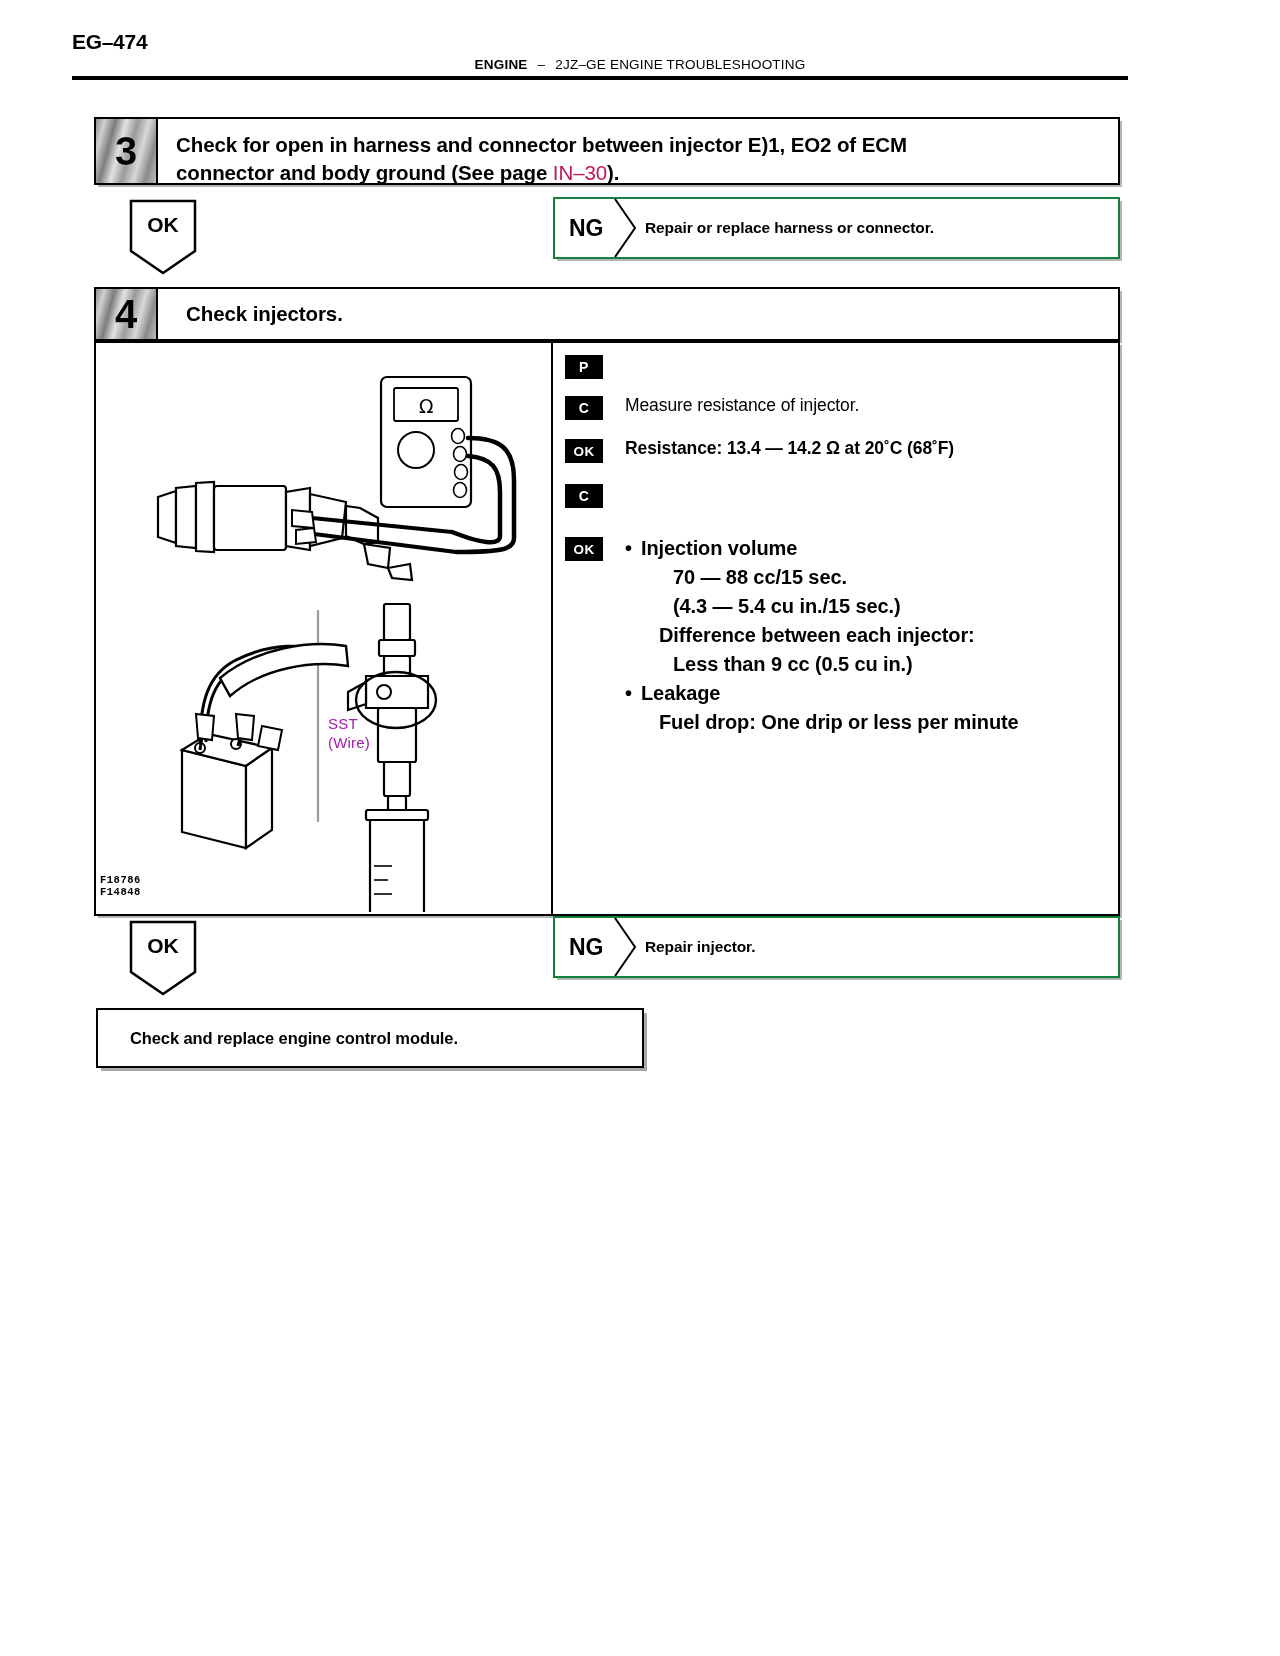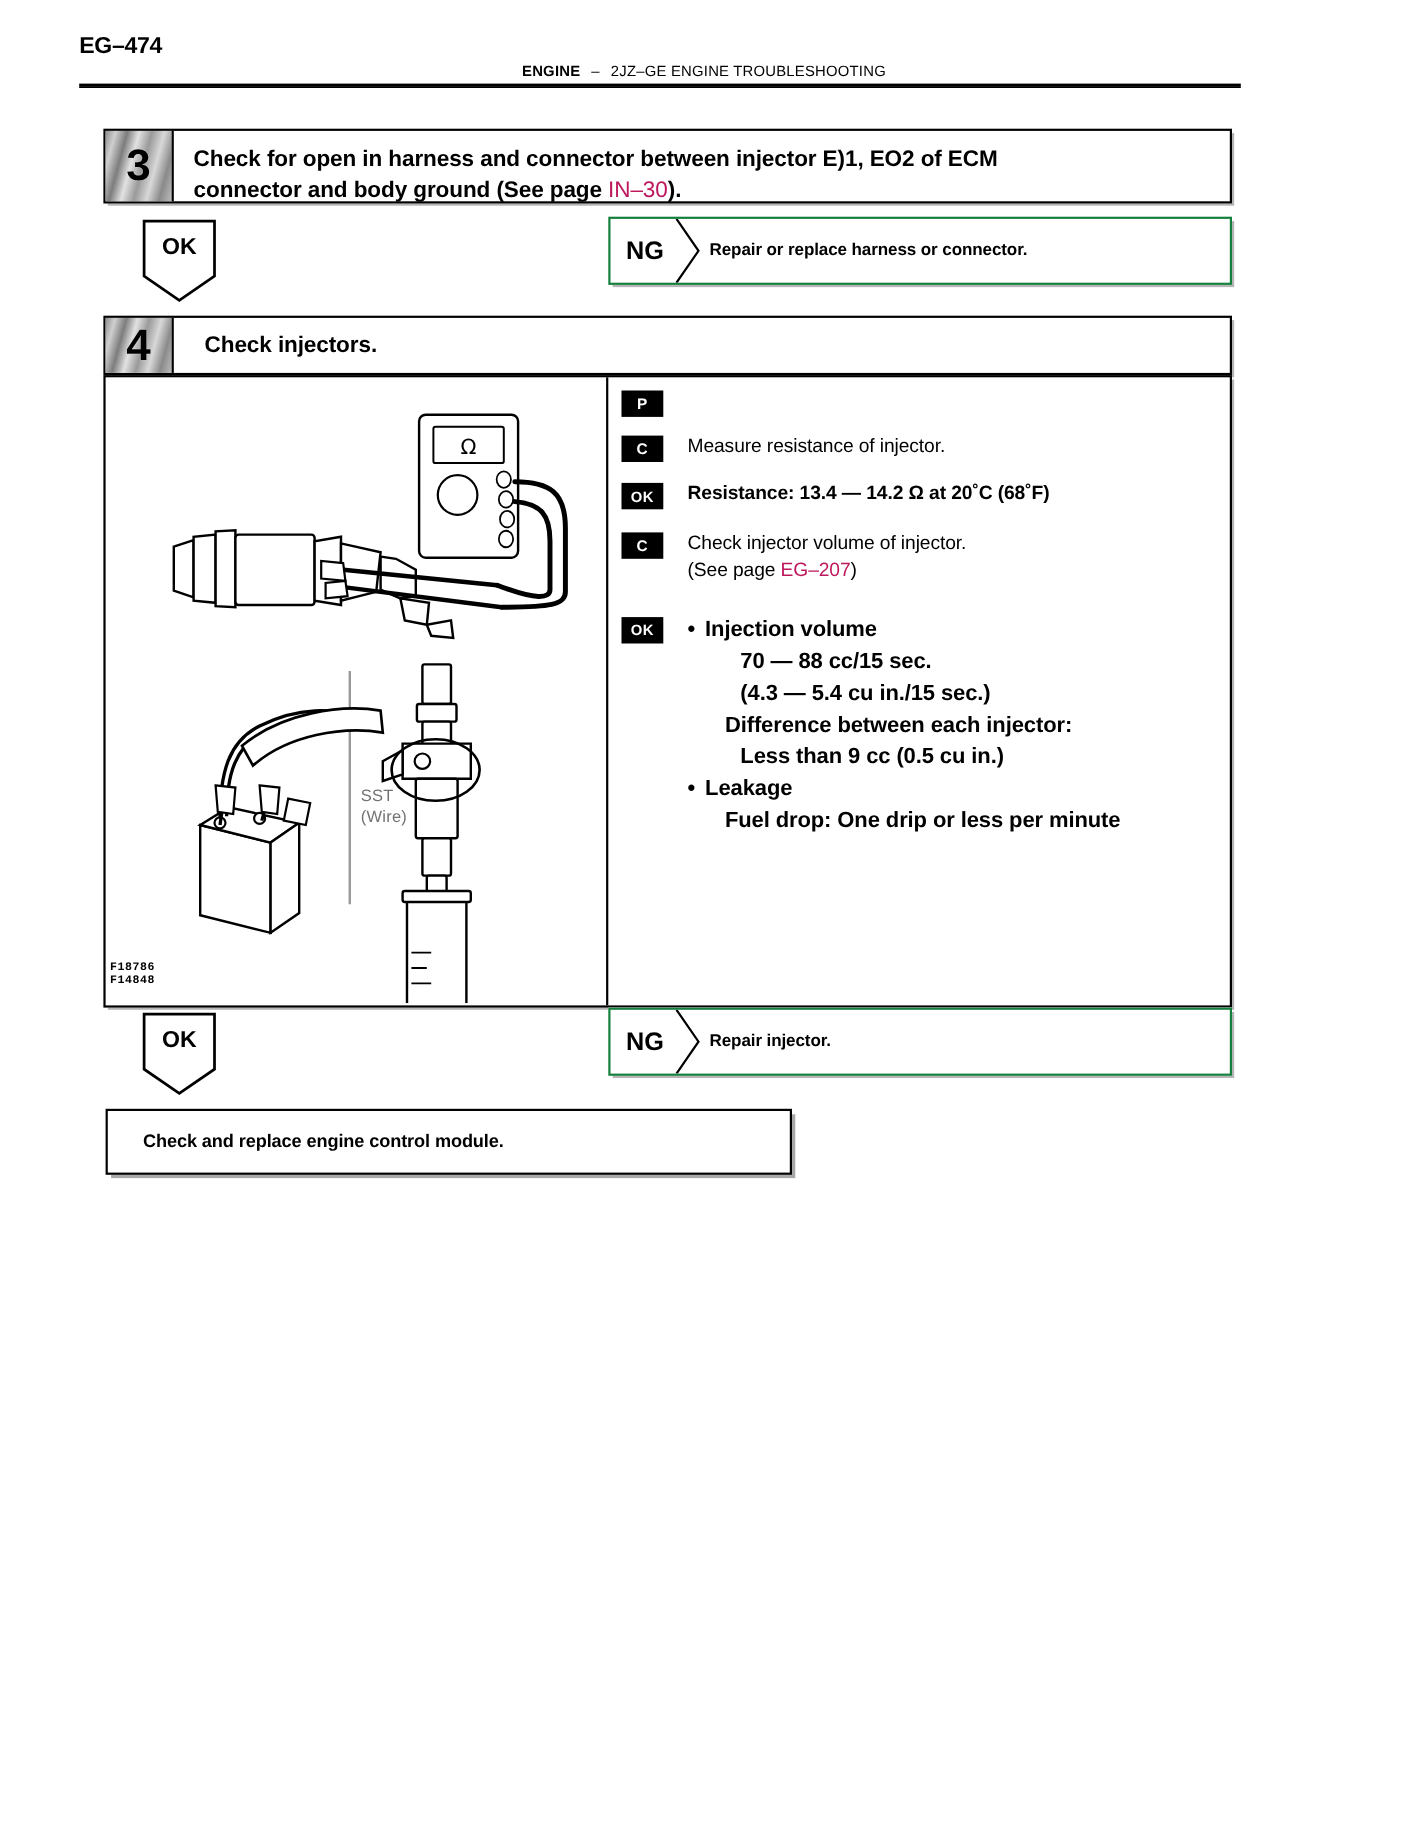--- a/index.html
+++ b/index.html
@@ -175,21 +175,21 @@
     font-family: "Liberation Mono", monospace;
     letter-spacing: 0.5px;
     color: #000;
     font-weight: bold;
   }
   .sst-label {
     position: absolute;
     font-size: 15px;
     line-height: 1.25;
     letter-spacing: 0.2px;
-    color: #737373;
+    color: #a21caf;
   }
 
   
   .final-box {
     position: absolute;
     border: 2px solid #000;
     background: #fff;
     box-shadow: 4px 4px 0 -1px rgba(110,110,110,0.6);
     display: flex;
     align-items: center;
@@ -358,24 +358,20 @@
     <div class="instr-text">Measure resistance of injector.</div>
   </div>
 
   <div class="instr-row" style="margin-bottom:18px;">
     <div class="badge badge-ok">OK</div>
     <div class="instr-text bold">Resistance:  13.4 — 14.2 Ω at 20˚C (68˚F)</div>
   </div>
 
   <div class="instr-row" style="margin-bottom:26px;">
     <div class="badge">C</div>
-    <div class="instr-text">
-      <span>Check injector volume of injector.</span><br>
-      <span>(See page </span><span class="ref-link-n">EG–207</span><span>)</span>
-    </div>
   </div>
 
   <div class="instr-row">
     <div class="badge badge-ok">OK</div>
     <div class="instr-text bold spec-block">
       <div class="spec-item spec-bullet">Injection volume</div>
       <div class="spec-item spec-sub">70 — 88 cc/15 sec.</div>
       <div class="spec-item spec-sub">(4.3 — 5.4 cu in./15 sec.)</div>
       <div class="spec-item spec-sub2">Difference between each injector:</div>
       <div class="spec-item spec-sub">Less than 9 cc (0.5 cu in.)</div>
@@ -393,15 +389,15 @@
 </div>
 
 <div class="ng-box" style="left:553px; top:916px; width:567px; height:62px;">
   <div class="ng-label">NG</div>
   <svg class="ng-sep" width="40" height="58" viewBox="0 0 40 58">
     <path d="M2 0 L22 29 L2 58" fill="none" stroke="#000000" stroke-width="2"></path>
   </svg>
   <div class="ng-text">Repair injector.</div>
 </div>
 
-<div class="final-box" style="left:96px; top:1008px; width:624px; height:60px;">
+<div class="final-box" style="left:96px; top:1008px; width:548px; height:60px;">
   <div class="final-text">Check and replace engine control module.</div>
 </div>
 
 </body></html>

